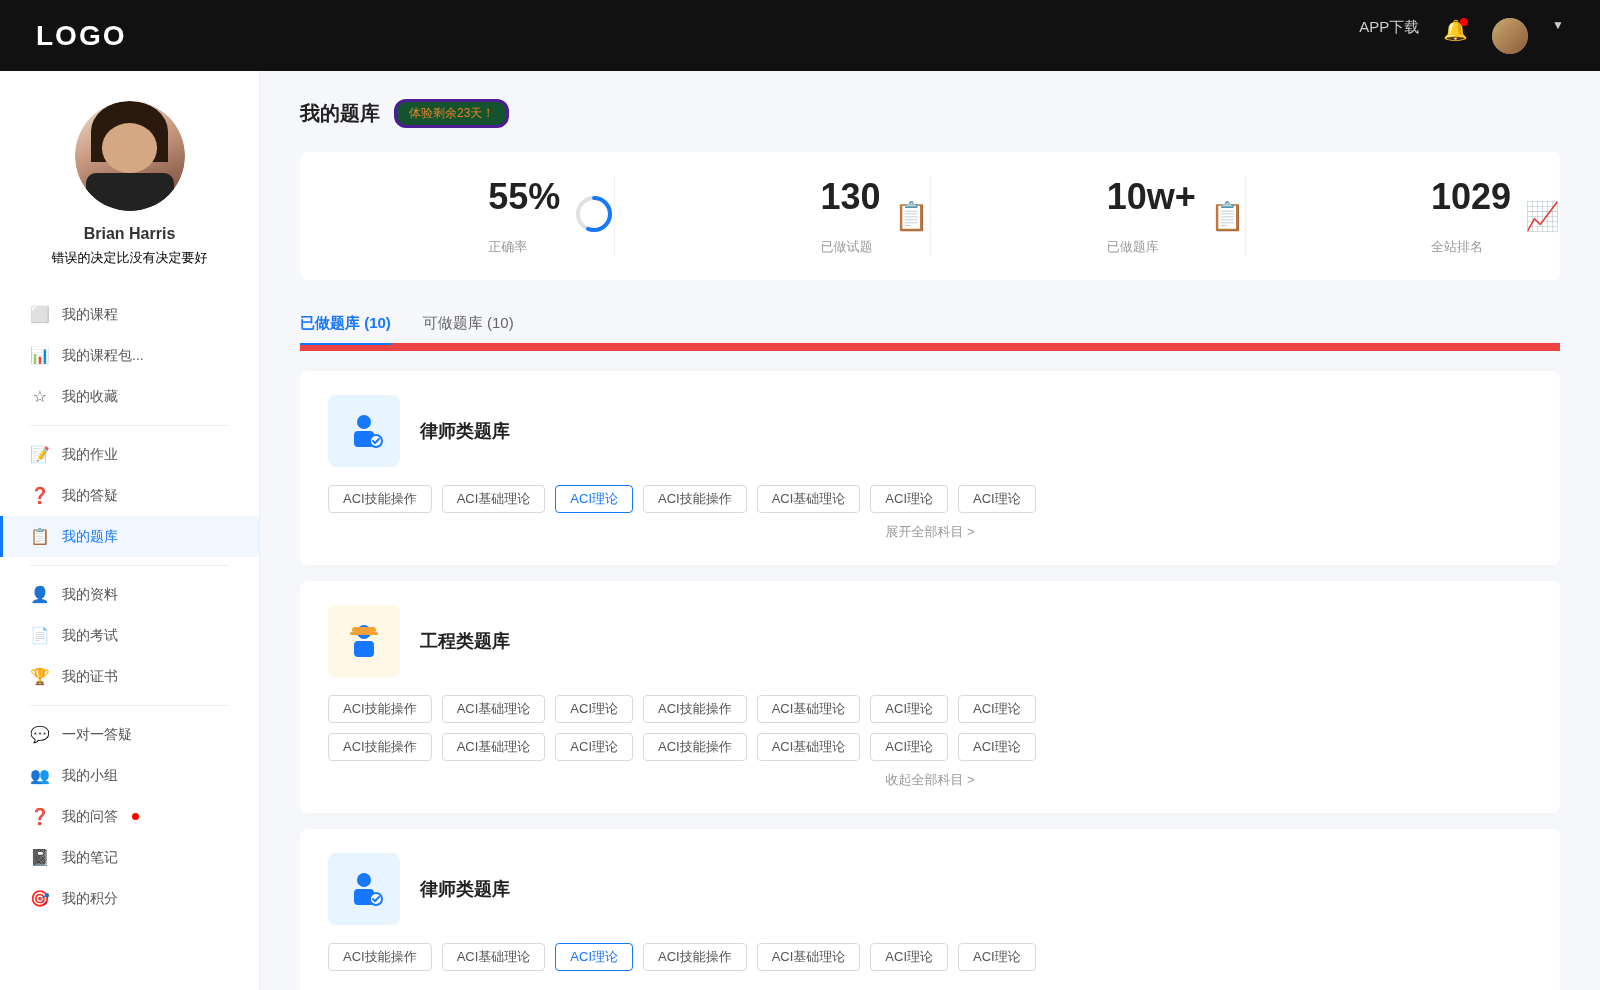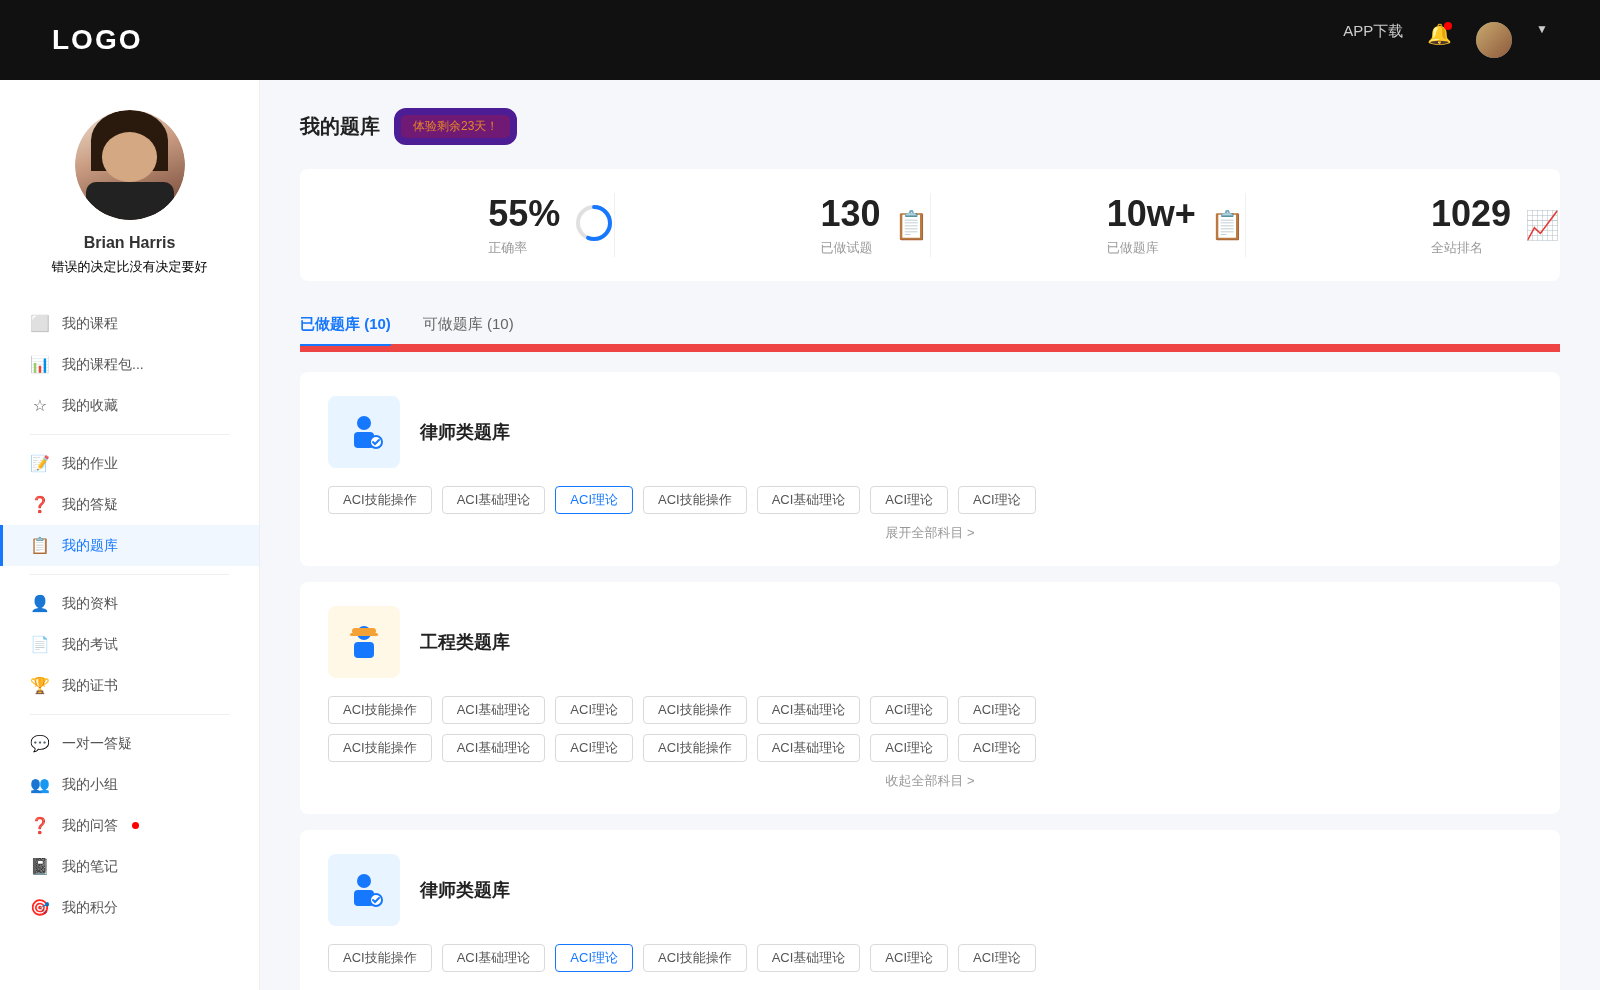--- a/index.html
+++ b/index.html
@@ -1,24 +1,24 @@
 <!DOCTYPE html>
 <html><head>
   <meta charset="utf-8">
   <style>
     * { margin: 0; padding: 0; box-sizing: border-box; }
     body { font-family: "PingFang SC", "Microsoft YaHei", Arial, sans-serif; background: #f0f2f5; width: 1600px; min-height: 990px; overflow-x: hidden; }
 
     
     .topnav {
       background: #111;
-      height: 80px;
-      display: flex;
-      align-items: center;
-      padding: 0 52px;
+      height: 71px;
+      display: flex;
+      align-items: center;
+      padding: 0 36px;
       gap: 40px;
     }
     .topnav-logo {
       color: white;
       font-size: 28px;
       font-weight: bold;
       letter-spacing: 2px;
       margin-right: 20px;
     }
     .topnav-links {
@@ -164,26 +164,26 @@
       align-items: center;
       gap: 14px;
       margin-bottom: 24px;
     }
     .page-title {
       font-size: 20px;
       font-weight: 600;
       color: #222;
     }
     .trial-badge {
-      background: #701a75;
+      background: #14532d;
       color: #e6842a;
       font-size: 12px;
       padding: 3px 12px;
       border-radius: 12px;
-      border: 7px solid #4c1d95;
+      border: 3px solid #4c1d95;
     }
 
     
     .stats-card {
       background: white;
       border-radius: 8px;
       display: flex;
       padding: 24px 0;
       margin-bottom: 24px;
     }
@@ -197,21 +197,21 @@
     }
     .stat-item:last-child { border-right: none; }
     .stat-value {
       font-size: 36px;
       font-weight: 600;
       color: #222;
     }
     .stat-label {
       font-size: 13px;
       color: #999;
-      margin-top: 4px;
+      margin-top: 20px;
     }
 
     
     .tabs-row {
       display: flex;
       gap: 0;
       margin-bottom: 20px;
       border-bottom: 8px solid #ef4444;
     }
     .tab {

